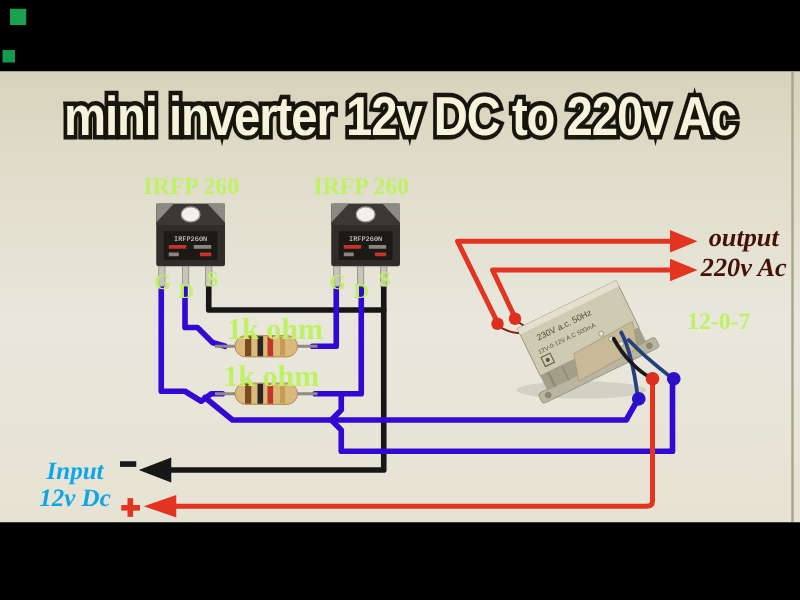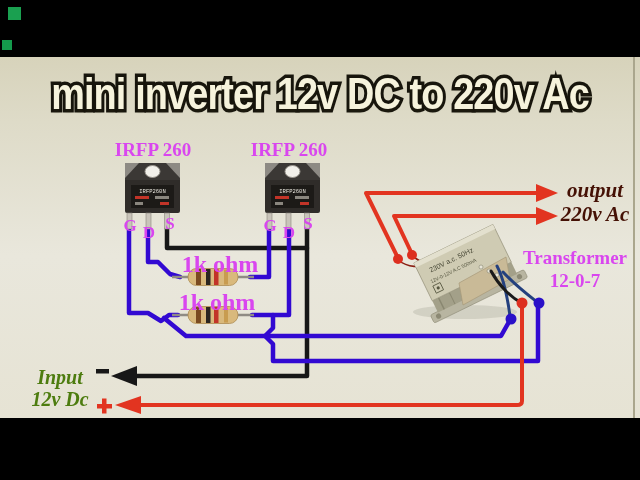--- a/index.html
+++ b/index.html
@@ -17,26 +17,26 @@
   #title-wrap{position:absolute;left:0;top:71px;width:640px;text-align:center;
               transform:scaleX(0.86);transform-origin:320px 0;}
   .title-text{position:relative;display:inline-block;
               font-family:"Liberation Sans",sans-serif;font-weight:bold;
               font-size:44px;line-height:46px;letter-spacing:-1px;color:#f6f3dc;
               text-shadow:0 3px 2px rgba(40,38,20,0.35);}
   .title-text::before{content:attr(data-text);position:absolute;left:0;top:0;
               -webkit-text-stroke:7px #17150c;color:#17150c;z-index:-1;
               text-shadow:none;}
   
-  .clabel{position:absolute;font-weight:bold;color:#d946ef;text-align:center;}
+  .clabel{position:absolute;font-weight:bold;color:#bef264;text-align:center;}
   .lab-irfp{width:84px;font-size:19px;}
   .lab-1k{width:80px;font-size:24px;}
   .pin{width:18px;font-size:17px;}
   .lab-output{width:94px;font-size:21px;font-style:italic;color:#451105;line-height:24px;}
-  .lab-input{width:84px;font-size:20px;font-style:italic;color:#4d7c0f;line-height:22px;}
+  .lab-input{width:84px;font-size:20px;font-style:italic;color:#0ea5e9;line-height:22px;}
   .lab-xfmr{width:124px;font-size:19px;line-height:23px;}
   svg{position:absolute;left:0;top:0;}
   .right-edge{position:absolute;left:633px;top:57px;width:2px;height:361px;background:#aaa68d;}
 </style>
 </head>
 <body>
 
 <div id="stage">
 
   <div id="bar-top" class="bar">
@@ -193,21 +193,20 @@
 
   <div class="clabel lab-1k" style="left:180px;top:251px;">1k ohm</div>
   <div class="clabel lab-1k" style="left:177px;top:289px;">1k ohm</div>
 
   <div class="clabel lab-output" style="left:548px;top:178px;">
     <div>output</div>
     <div>220v Ac</div>
   </div>
 
   <div class="clabel lab-xfmr" style="left:513px;top:246px;">
-    <div>Transformer</div>
     <div>12-0-7</div>
   </div>
 
   <div class="clabel lab-input" style="left:18px;top:366px;">
     <div>Input</div>
     <div>12v Dc</div>
   </div>
 
   <div id="bar-bottom" class="bar"></div>
 </div>

